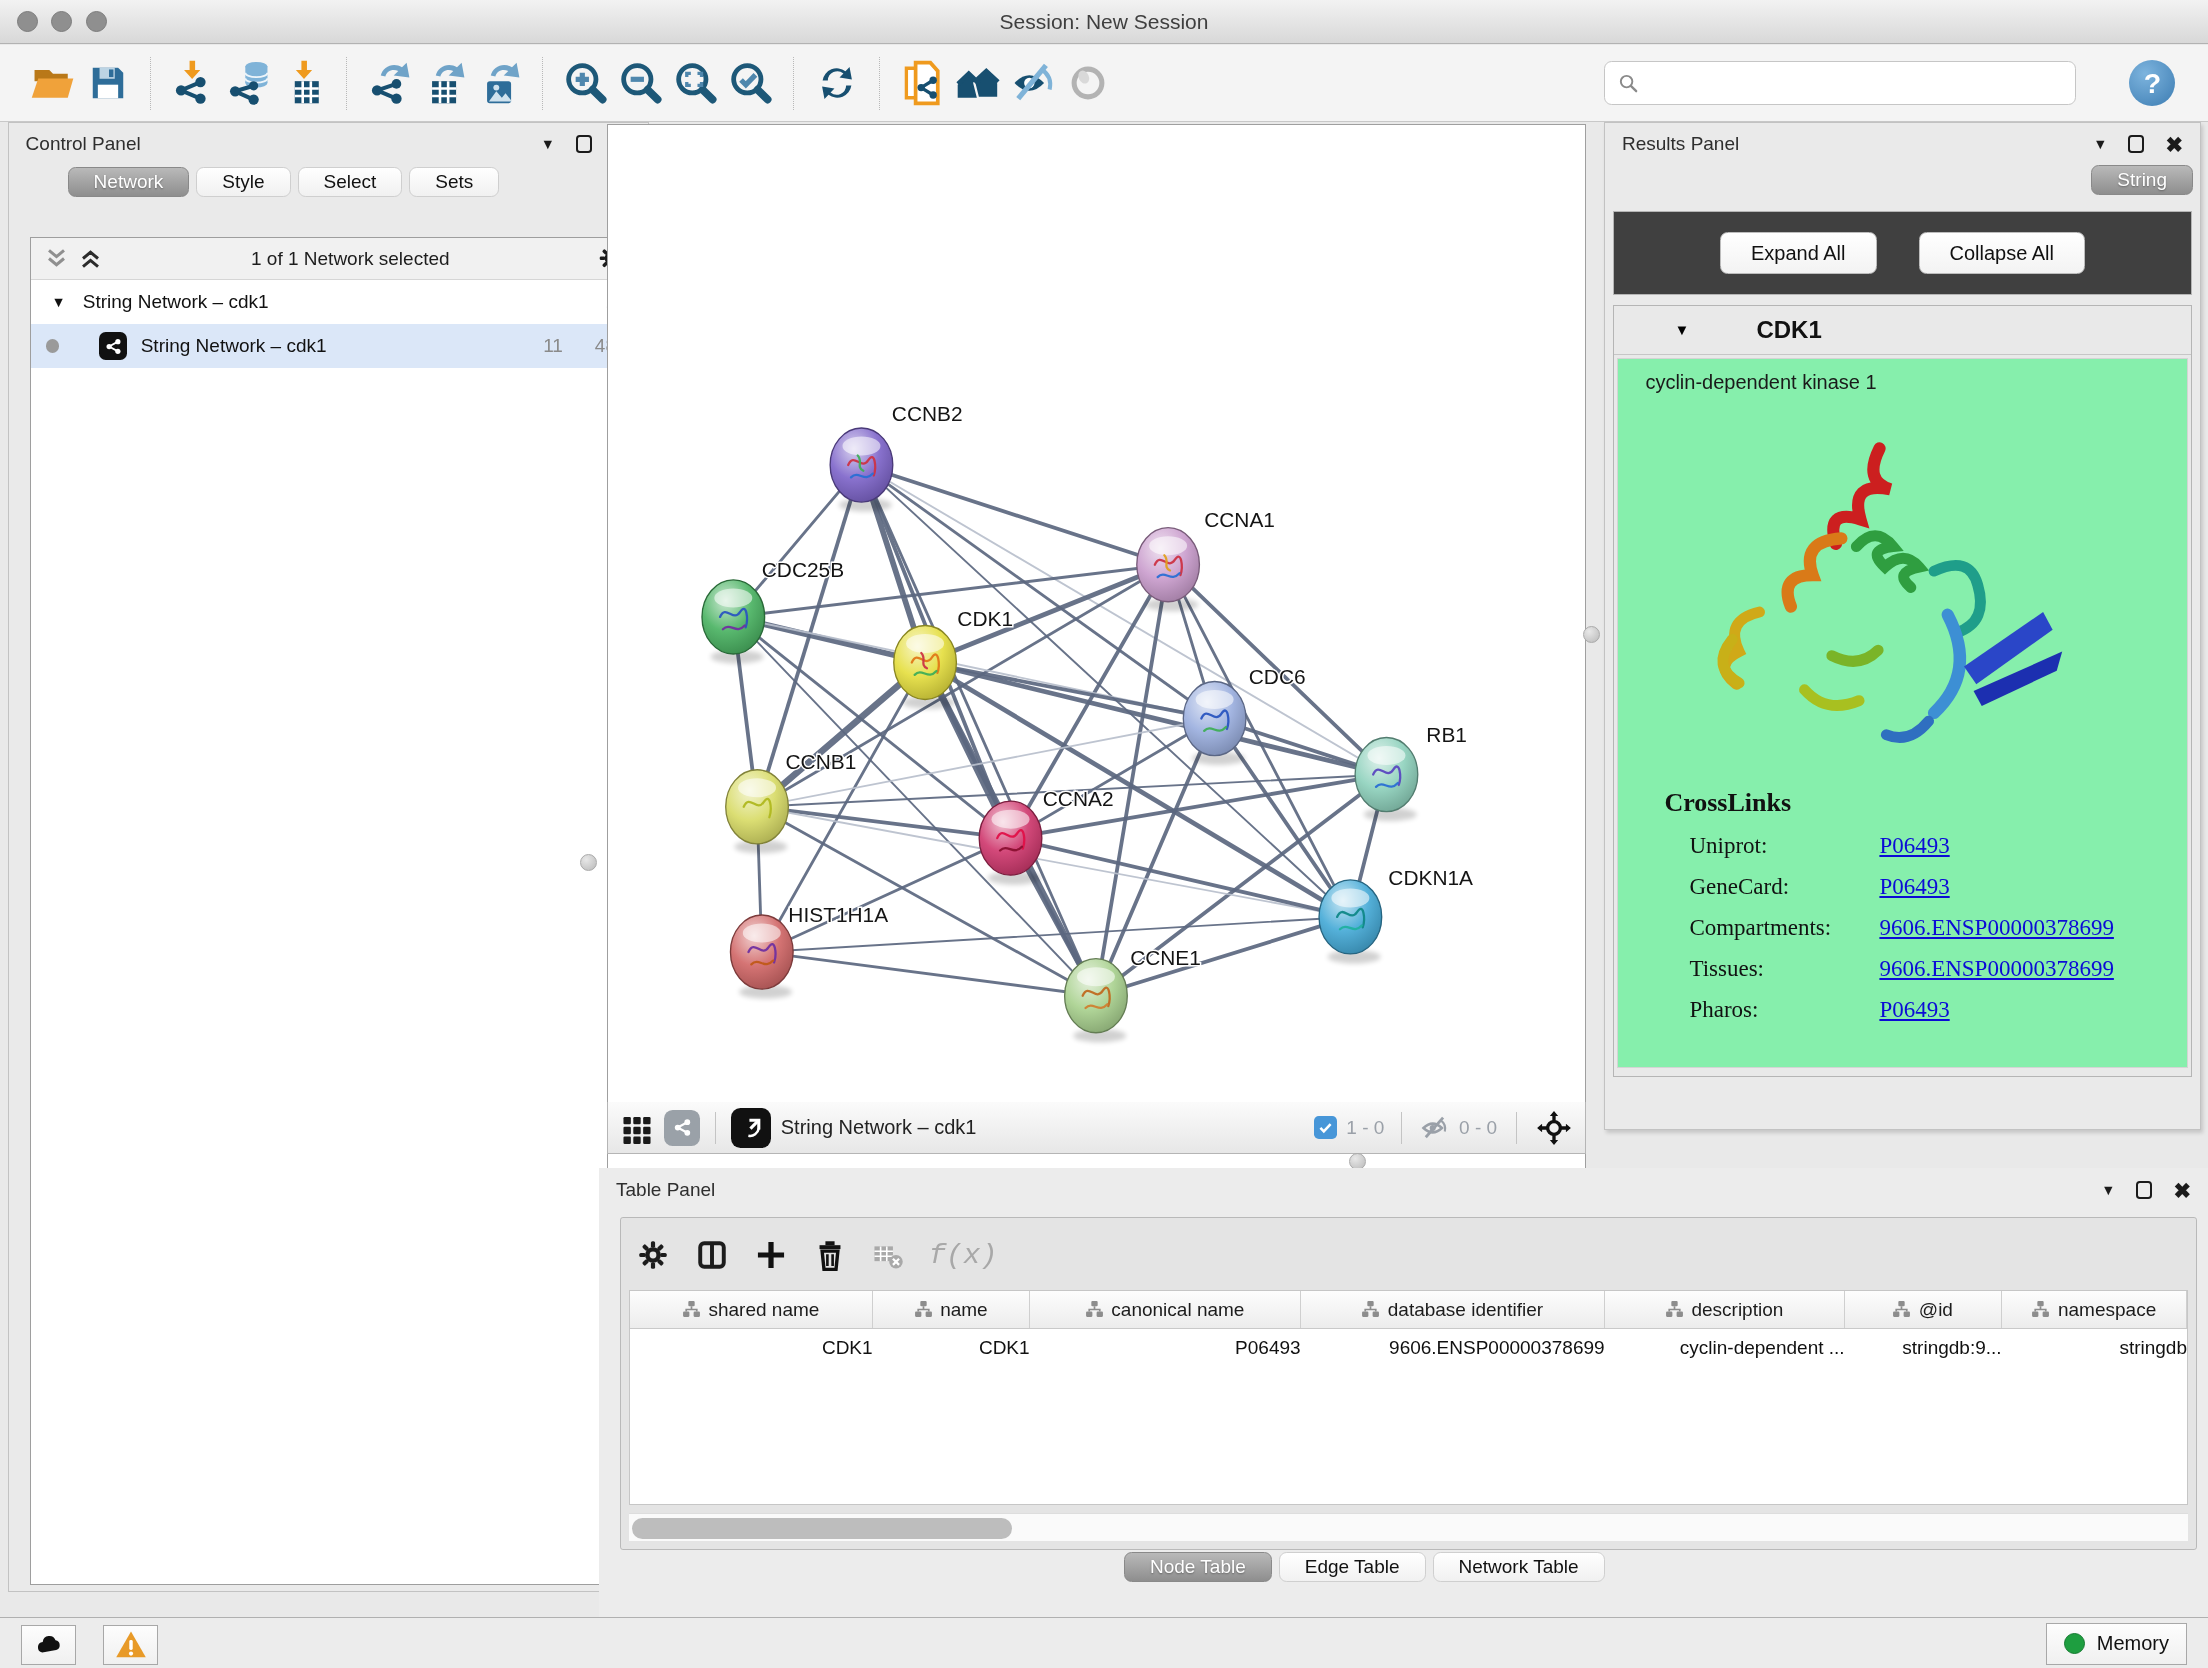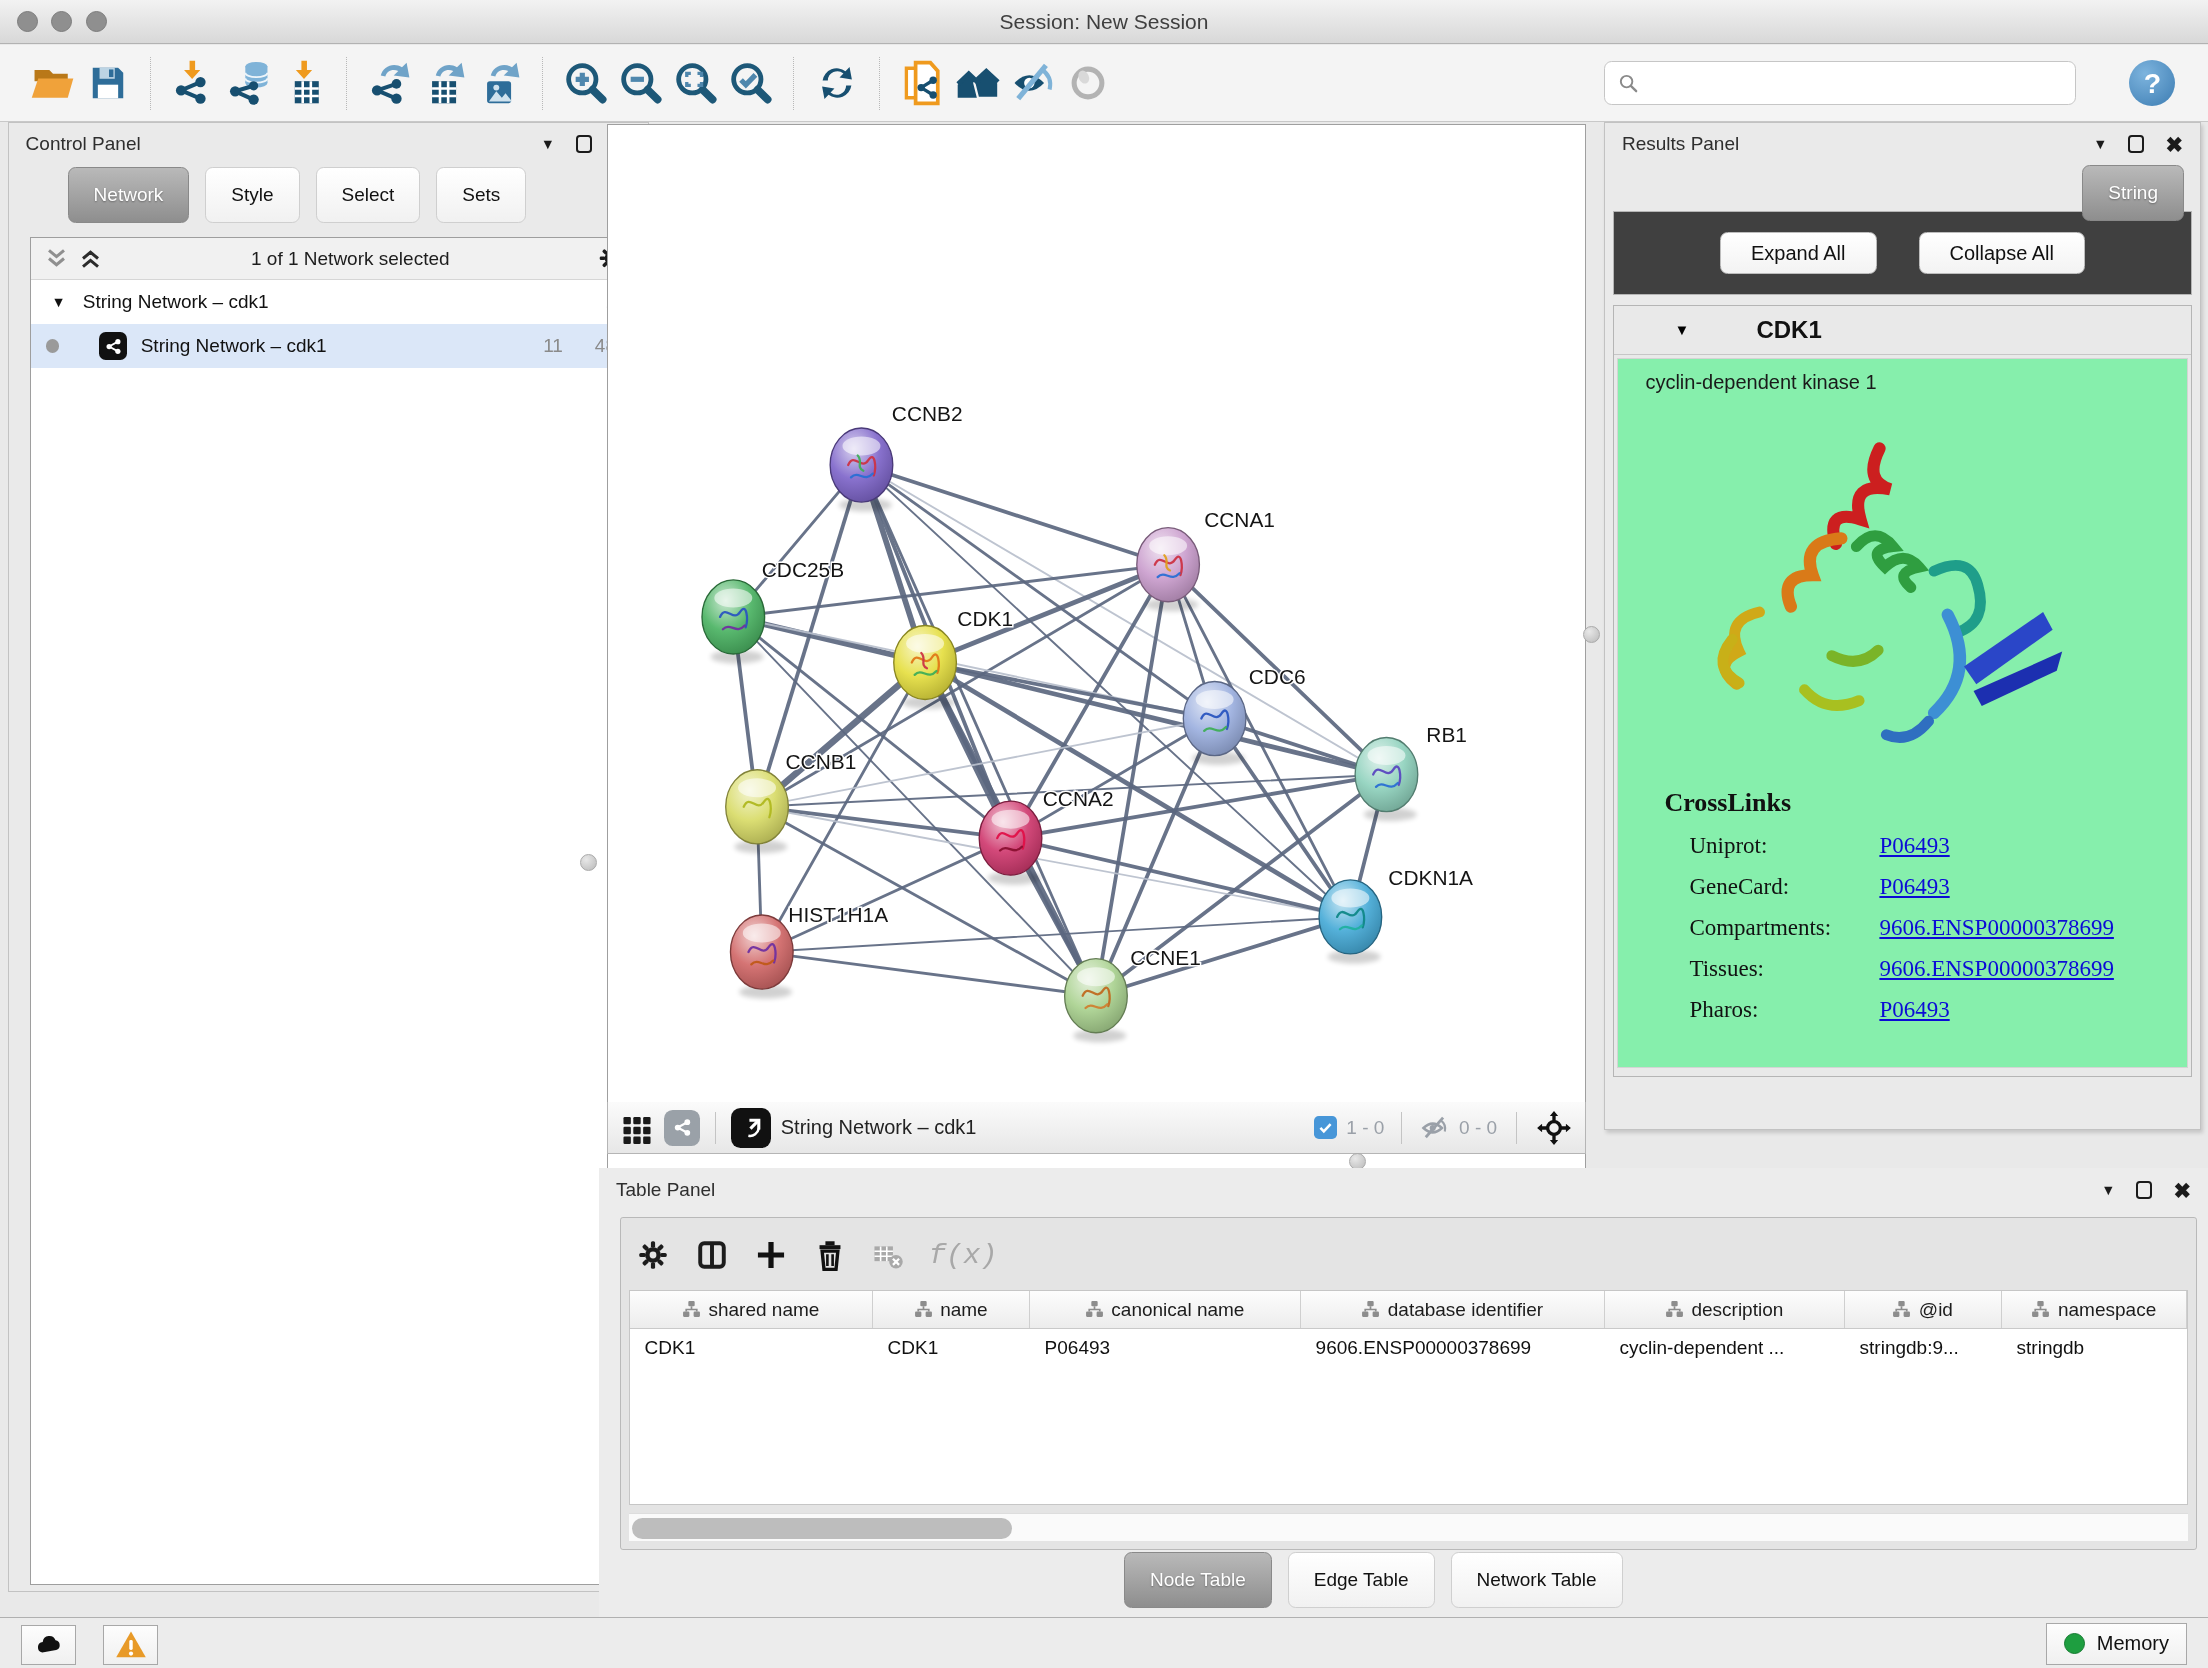--- a/index.html
+++ b/index.html
@@ -27,22 +27,22 @@
     display:flex; align-items:center; justify-content:center; }
 
   
   .phead { position:absolute; left:0; top:0; right:0; height:42px; display:flex; align-items:center; padding:0 17px; }
   .phead .ptitle { font-size:19px; color:#2e2e2e; }
   .pctrl { margin-left:auto; display:flex; align-items:center; gap:21px; }
   .pc-tri { font-size:14.3px; color:#1b1b1b; }
   .pc-float { width:16px; height:18px; border:2.4px solid #1b1b1b; border-radius:3.8px; }
   .pc-x { font-size:21px; color:#1b1b1b; font-weight:bold; line-height:1; }
 
-  .tab { padding:16px 25px; font-size:19px; color:#111; background:linear-gradient(#ffffff,#f1f1f1);
-    border:1px solid #cfcfcf; border-radius:7.6px; margin-right:16px; white-space:nowrap; }
+  .tab { padding:3px 25px; font-size:19px; color:#111; background:linear-gradient(#ffffff,#f1f1f1);
+    border:1px solid #cfcfcf; border-radius:7.6px; margin-right:7px; white-space:nowrap; }
   .tab.selected { background:linear-gradient(#b9b9b9,#8e8e8e); color:#fff; border-color:#898989;
     text-shadow:0 1px 1.9px rgba(0,0,0,.35); }
 
   
   .control-panel { position:absolute; left:7.6px; top:122px; width:641px; height:1470px;
     background:#eaeaea; border:1px solid #c2c2c2; }
   .cp-tabs { position:absolute; left:59px; top:44px; display:flex; }
   .cp-box { position:absolute; left:21px; top:114px; right:7.6px; bottom:5.7px; background:#fff;
     border:1.9px solid #9e9e9e; }
   .cp-toolbar { height:42px; background:#f1f1f1; border-bottom:1px solid #d6d6d6; display:flex;
@@ -84,21 +84,21 @@
   .rp-entry-head .ename { margin-left:67px; font-size:24px; font-weight:bold; color:#111; }
   .rp-inner { margin:3.8px; border:1px solid #d4d4d4; height:710px; background:#86efac; overflow:hidden; }
   .rp-desc { font-size:20px; color:#1a1a1a; margin:11.4px 0 0 27px; }
   .xl-block { font-family:"Liberation Serif", serif; margin:17px 0 0 46px; }
   .xl-title { font-size:26px; font-weight:bold; color:#111; }
   .xl-row { margin:15px 0 0 25px; font-size:23px; }
   .xl-label { display:inline-block; width:190px; color:#111; }
   .xl-link { color:#0b0bd6; text-decoration:underline; }
 
   
-  .table-panel { position:absolute; left:599px; top:1168px; width:1609px; height:449px; background:#ececec; }
+  .table-panel { position:absolute; left:599px; top:1168px; width:1609px; height:449px; background:#ececec;text-align:right; }
   .tp-box { position:absolute; left:21px; right:11.4px; top:49px; height:333px; background:#e4e4e4;
     border:1px solid #b9b9b9; border-radius:2.9px; }
   .tp-icons { display:flex; align-items:center; gap:25px; padding:13.3px 0 0 15px; height:61px; }
   .tp-grid { position:absolute; left:7.6px; right:7.6px; top:72px; bottom:44px; background:#fff; border:1px solid #c6c6c6; }
   .tgrid-head { display:flex; height:38px; background:linear-gradient(#fdfdfd,#ececec); border-bottom:1px solid #c9c9c9; }
   .th { display:flex; align-items:center; justify-content:center; gap:7.6px; font-size:19px; color:#1c1c1c;
     border-right:1px solid #cfcfcf; overflow:hidden; white-space:nowrap; }
   .tgrid-row { display:flex; height:40px; }
   .td { font-size:19px; color:#111; padding:7.6px 0 0 15px; overflow:hidden; white-space:nowrap; }
   .tp-hscroll { position:absolute; left:7.6px; right:7.6px; bottom:7.6px; height:28.5px; background:#fafafa; border-top:1px solid #ddd; }

